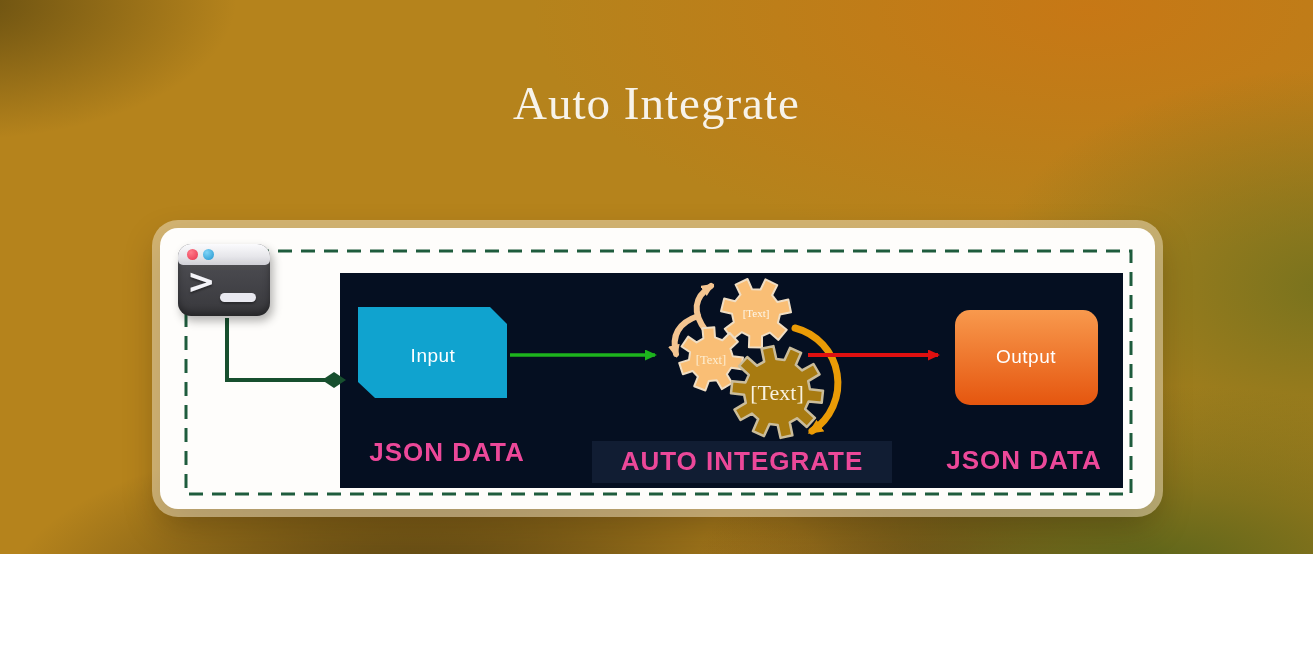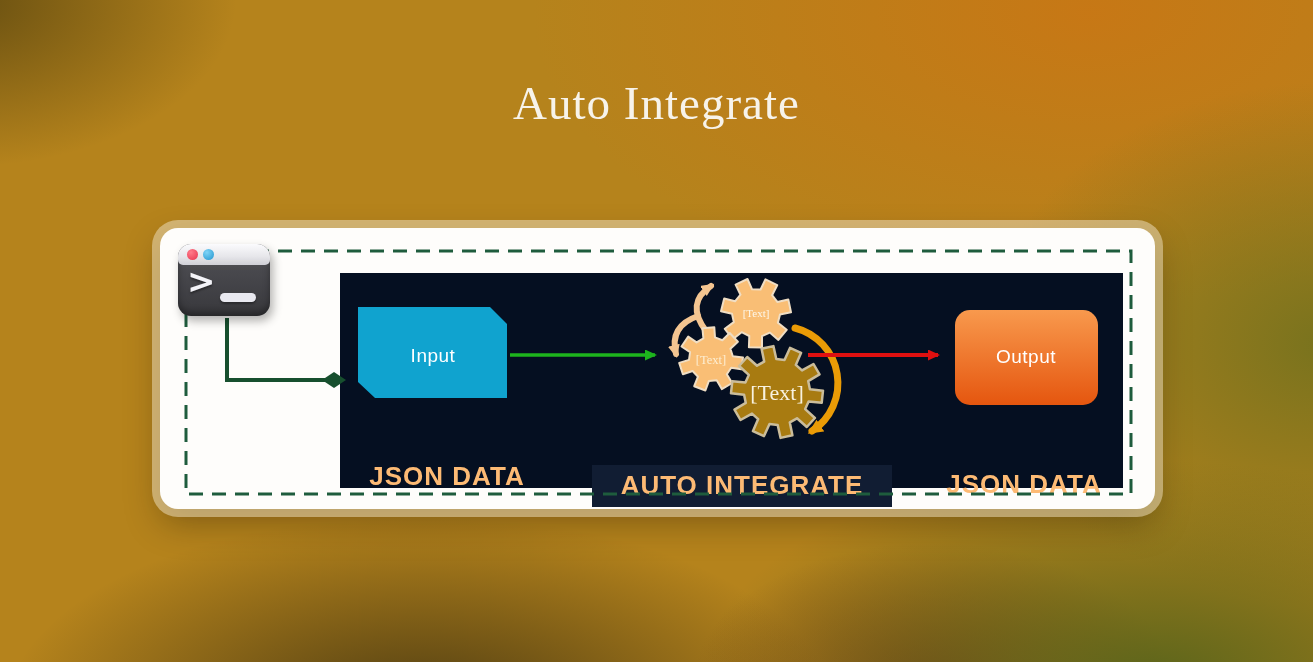--- a/index.html
+++ b/index.html
@@ -1,17 +1,17 @@
 <!DOCTYPE html>
 <html><head>
 <meta charset="utf-8">
 <style>
   html,body{margin:0;padding:0;}
   .stage{
-    position:relative; width:1313px; height:662px; overflow:hidden;
+    position:relative; width:1313px; height:554px; overflow:hidden;
     font-family:"Liberation Sans", sans-serif;
     background-color:#b5831c;
     background-image:
       radial-gradient(ellipse 48% 45% at 88% 102%, rgba(88,100,27,0.95), rgba(88,100,27,0) 72%),
       radial-gradient(ellipse 26% 30% at 71% 103%, rgba(118,62,21,0.85), rgba(118,62,21,0) 70%),
       radial-gradient(ellipse 36% 55% at 101% 52%, rgba(110,112,30,0.85), rgba(110,112,30,0) 72%),
       radial-gradient(ellipse 56% 58% at 83% 2%, rgba(200,119,21,0.95), rgba(200,119,21,0) 76%),
       radial-gradient(ellipse 44% 42% at 32% 108%, rgba(58,47,16,0.85), rgba(58,47,16,0) 72%),
       radial-gradient(ellipse 30% 36% at -3% 0%, rgba(84,66,14,0.8), rgba(84,66,14,0) 70%);
   }
@@ -29,22 +29,22 @@
     background:#fefdfb; border-radius:18px;
     box-shadow:0 0 0 8px rgba(235,219,183,0.55), 0 14px 34px rgba(30,20,5,0.35);
   }
   .card-overlay{ position:absolute; left:0; top:0; width:995px; height:281px; }
   .panel{
     position:absolute; left:180px; top:45px; width:783px; height:215px;
     background:#050f21;
   }
   .panel-svg{ position:absolute; left:0; top:0; }
   .caption{
-    position:absolute; color:#fdba74; font-weight:800; font-size:26px;
-    letter-spacing:1px; text-align:center; white-space:nowrap;margin-top:24px;
+    position:absolute; color:#ec4899; font-weight:800; font-size:26px;
+    letter-spacing:1px; text-align:center; white-space:nowrap;
   }
   .cap-left{ left:12px; top:164px; width:190px; }
   .cap-mid{ left:252px; top:168px; width:300px; background:#111d33; padding:5px 0 6px 0; }
   .cap-right{ left:589px; top:172px; width:190px; }
   
   .term{
     position:absolute; left:18px; top:16px; width:92px; height:72px;
     border-radius:13px; z-index:5;
     background:linear-gradient(180deg,#5d5d62 0%,#49494e 35%,#38383c 100%);
     box-shadow:3px 5px 10px rgba(0,0,0,0.3), inset 0 -4px 7px rgba(0,0,0,0.35);

